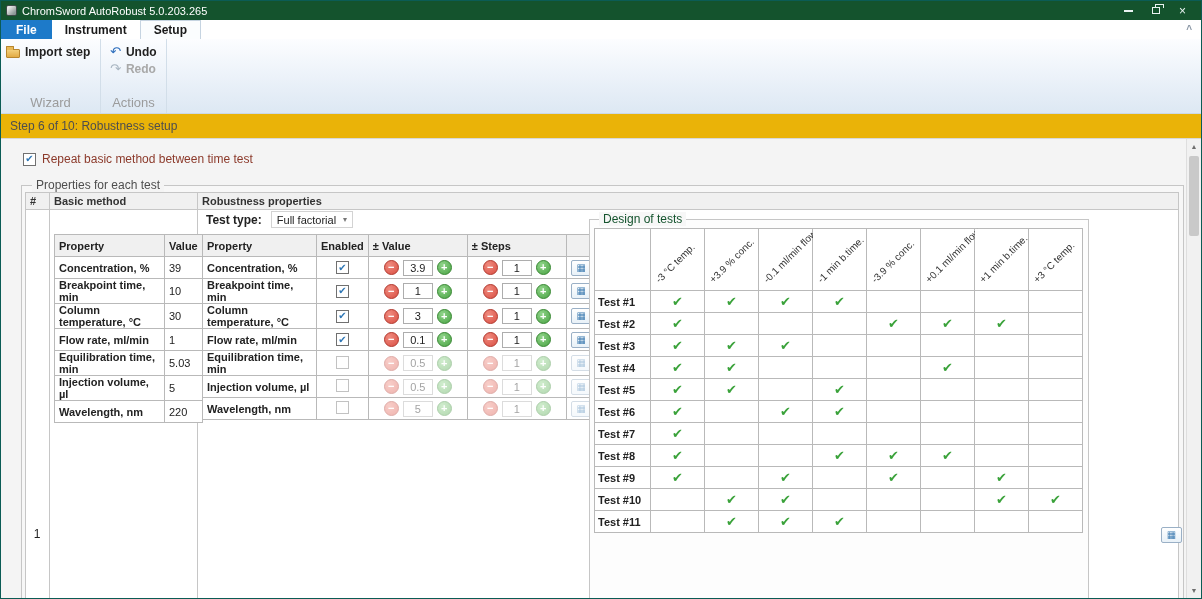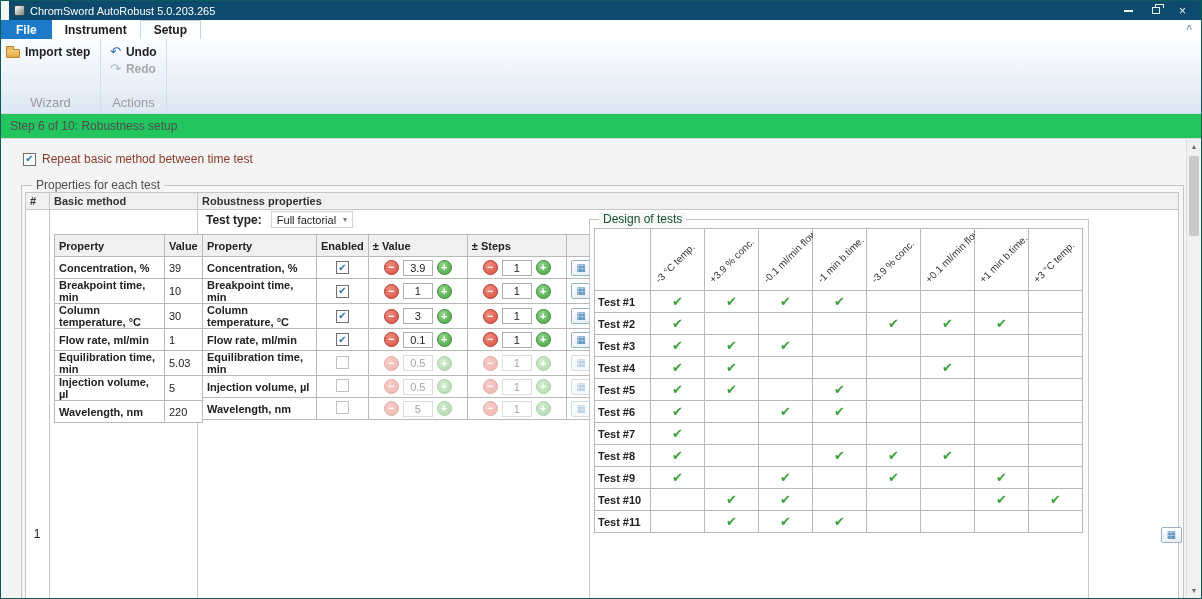--- a/index.html
+++ b/index.html
@@ -3,22 +3,22 @@
 <meta charset="utf-8">
 <style>
   * { box-sizing: border-box; margin: 0; padding: 0; cursor: default; }
   html,body { background:#9a9a9a; }
   #window {
     position:relative; width:1202px; height:599px; overflow:hidden;
     background:#f4f4f4; border:1px solid #0b5c55;
     font-family:"Liberation Sans","DejaVu Sans",sans-serif; font-size:12px; color:#222;
   }
   
-  .titlebar { position:absolute; top:0; left:0; right:0; height:19px; background:#0c4a6e;
-    display:flex; align-items:center; gap:5px; padding:0 5px; color:#fff;margin-left:8px; }
+  .titlebar { position:absolute; top:0; left:0; right:0; height:19px; background:#14532d;
+    display:flex; align-items:center; gap:5px; padding:0 5px; color:#fff; }
   .app-icon { width:11px; height:11px; background:linear-gradient(135deg,#e8e8e8 20%,#8f9a99 80%);
     border:1px solid #3d4a48; border-radius:2px; }
   .title-text { font-size:11px; }
   .win-btns { margin-left:auto; display:flex; align-items:center; }
   .win-btn { width:27px; height:17px; display:flex; align-items:center; justify-content:center;
     color:#eaf4f2; font-size:12px; }
   .min-glyph { display:block; width:9px; height:2px; background:#eaf4f2; }
   .restore-glyph { position:relative; width:8px; height:7px; border:1px solid #eaf4f2; }
   .restore-glyph::before { content:""; position:absolute; left:2px; top:-4px; width:7px; height:3px;
     border:1px solid #eaf4f2; border-bottom:none; }
@@ -42,21 +42,21 @@
   .rbtn.undo { left:9px; top:5px; }
   .rbtn.redo { left:9px; top:22px; }
   .rbtn.disabled .rlabel { color:#a8a8a8; }
   .undo-icon { color:#2e6fbd; font-size:13px; font-weight:normal; }
   .redo-icon { color:#a9b6c2; font-size:13px; font-weight:normal; }
   .folder-icon { position:relative; width:14px; height:9px; margin-top:3px;
     background:linear-gradient(#f3cf7a,#e2ab45); border:1px solid #b8862e; border-radius:1px; }
   .folder-icon::before { content:""; position:absolute; top:-4px; left:-1px; width:6px; height:3px;
     background:#e9b955; border:1px solid #b8862e; border-bottom:none; border-radius:1px 1px 0 0; }
   
-  .stepbar { position:absolute; top:113px; left:0; right:0; height:25px; background:#22c55e;
+  .stepbar { position:absolute; top:113px; left:0; right:0; height:25px; background:#eab308;
     border-bottom:1px solid #d8d8d8; display:flex; align-items:center; padding-left:9px;
     font-size:12px; color:#4e4e4e; }
   
   .content { position:absolute; top:138px; left:0; right:0; bottom:0; background:#f4f4f4; }
   .repeat-row { position:absolute; left:22px; top:13px; display:flex; align-items:center; gap:6px; }
   .cb { width:13px; height:13px; background:#fff; border:1px solid #707070; display:inline-flex;
     align-items:center; justify-content:center; font-size:10px; color:#2e76b5; line-height:1; }
   .repeat-label { font-size:12px; color:#8c3a2b; }
   
   .propbox-label { position:absolute; left:31px; top:39px; background:#f4f4f4; padding:0 4px;

